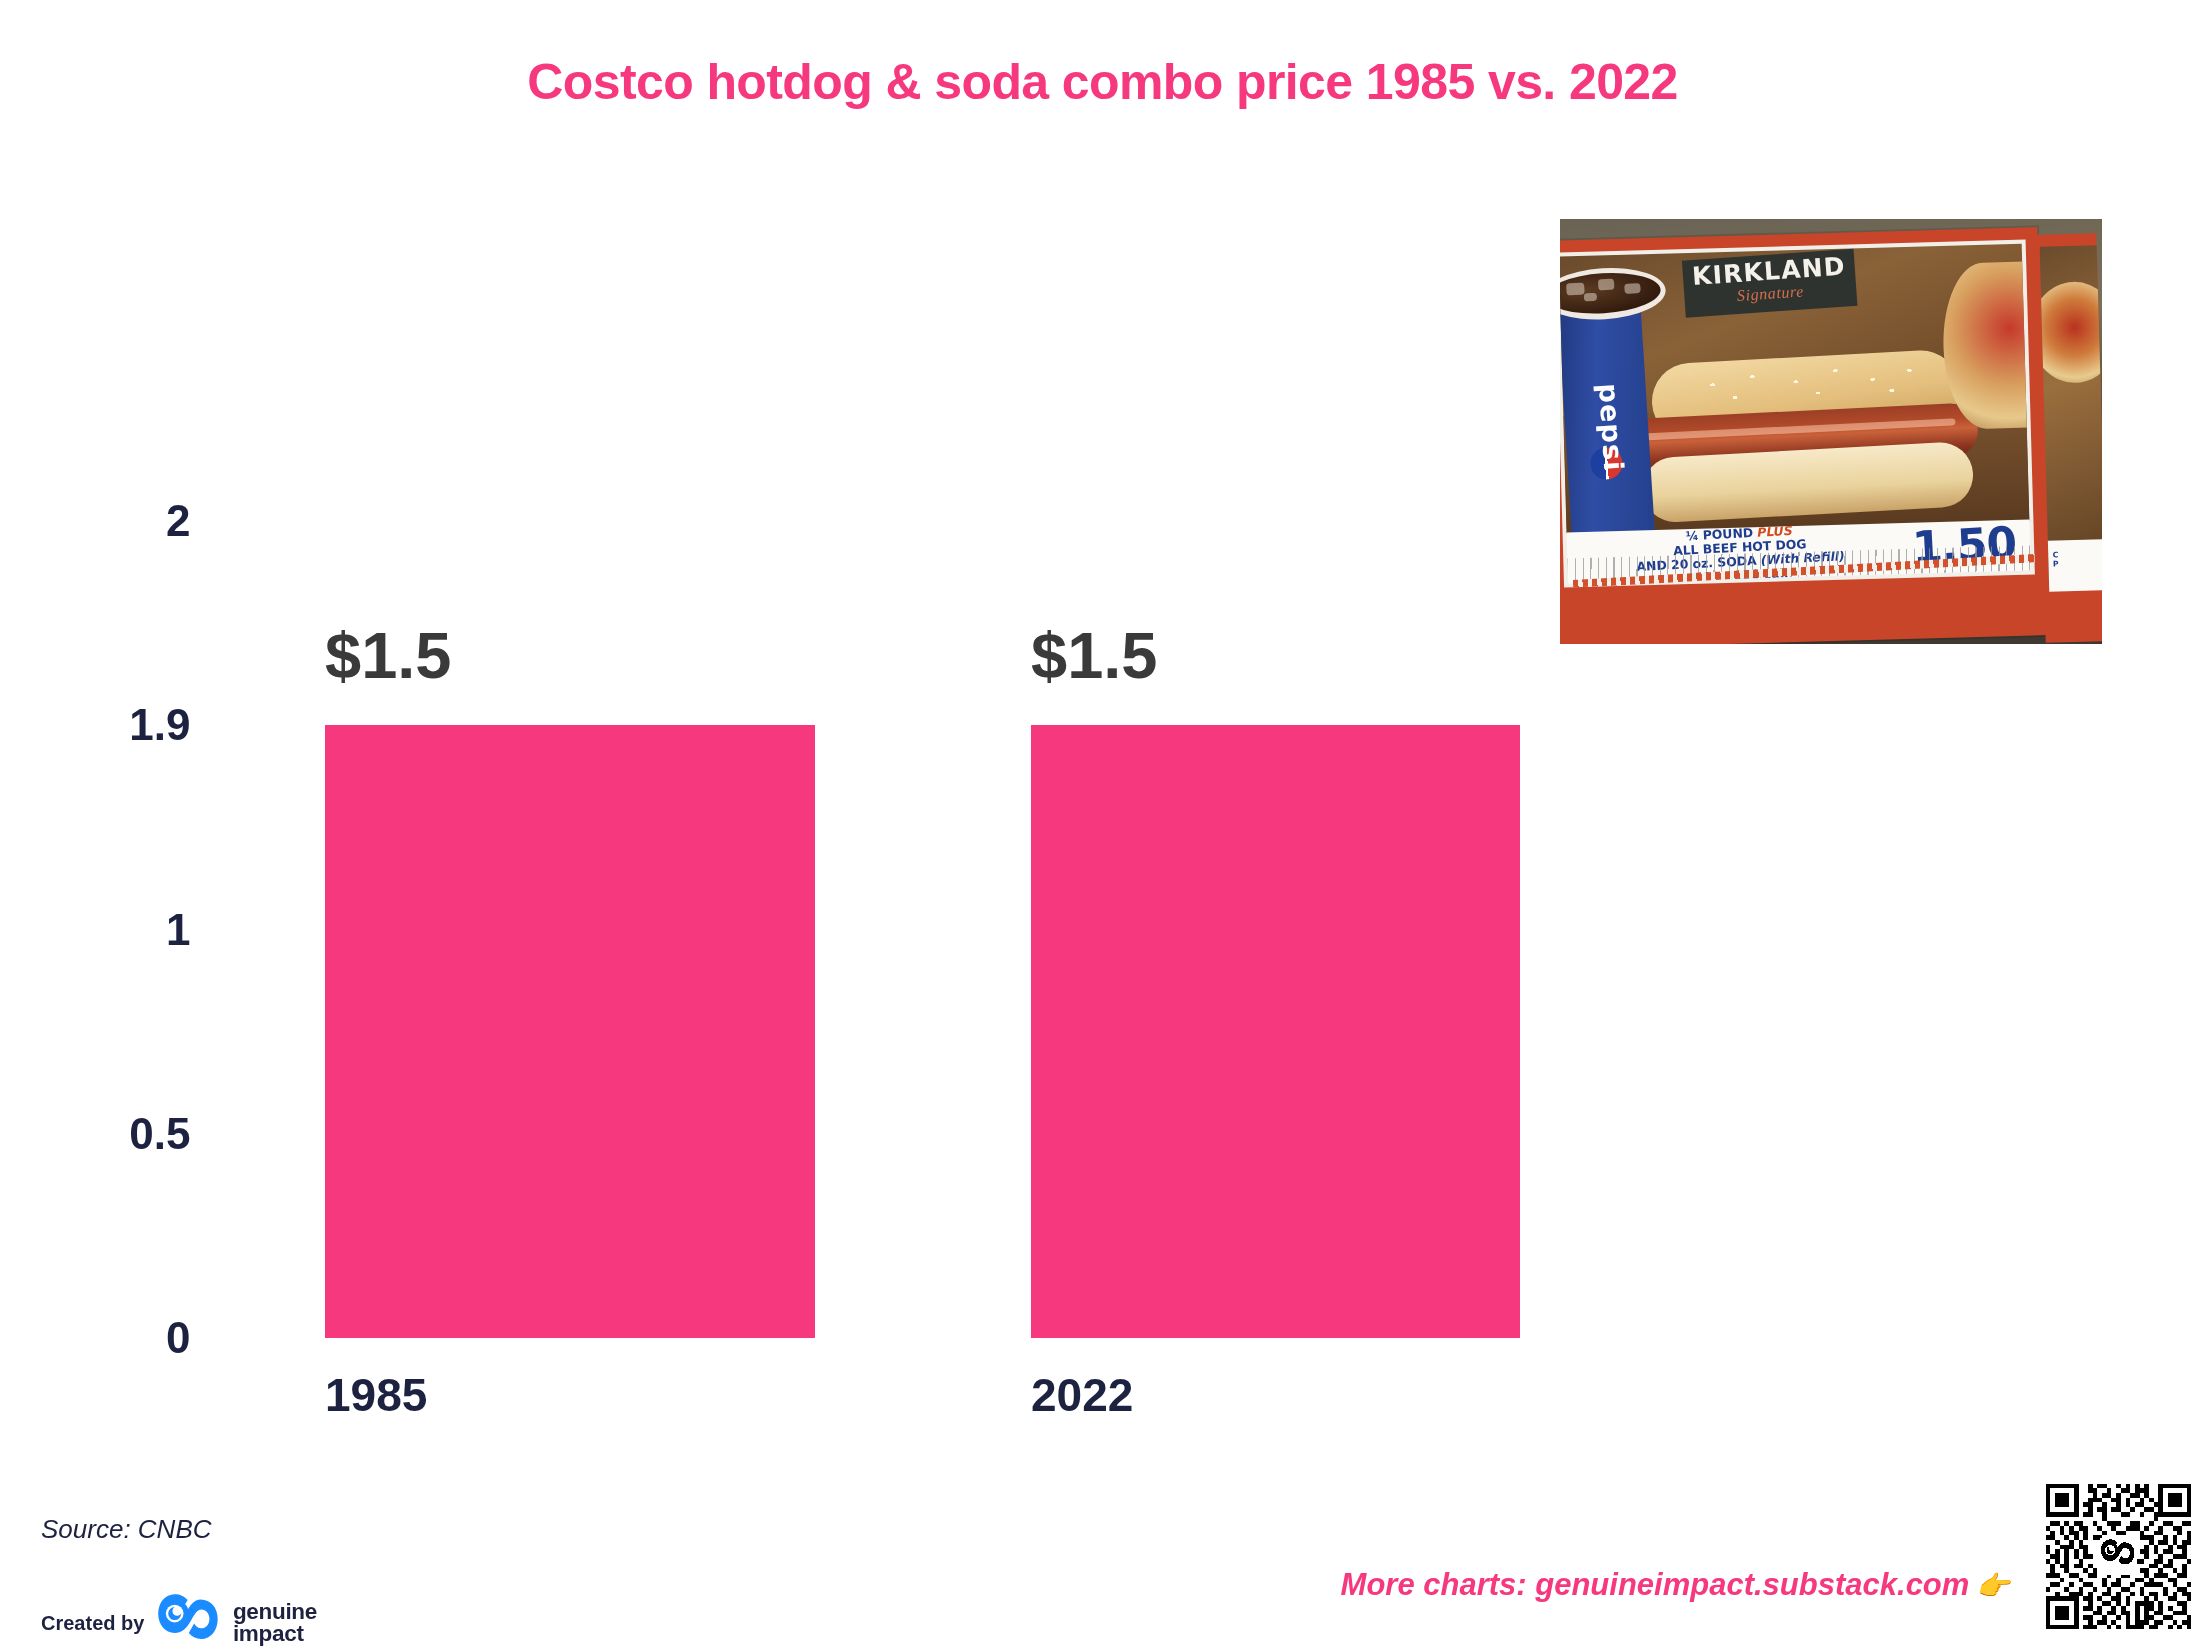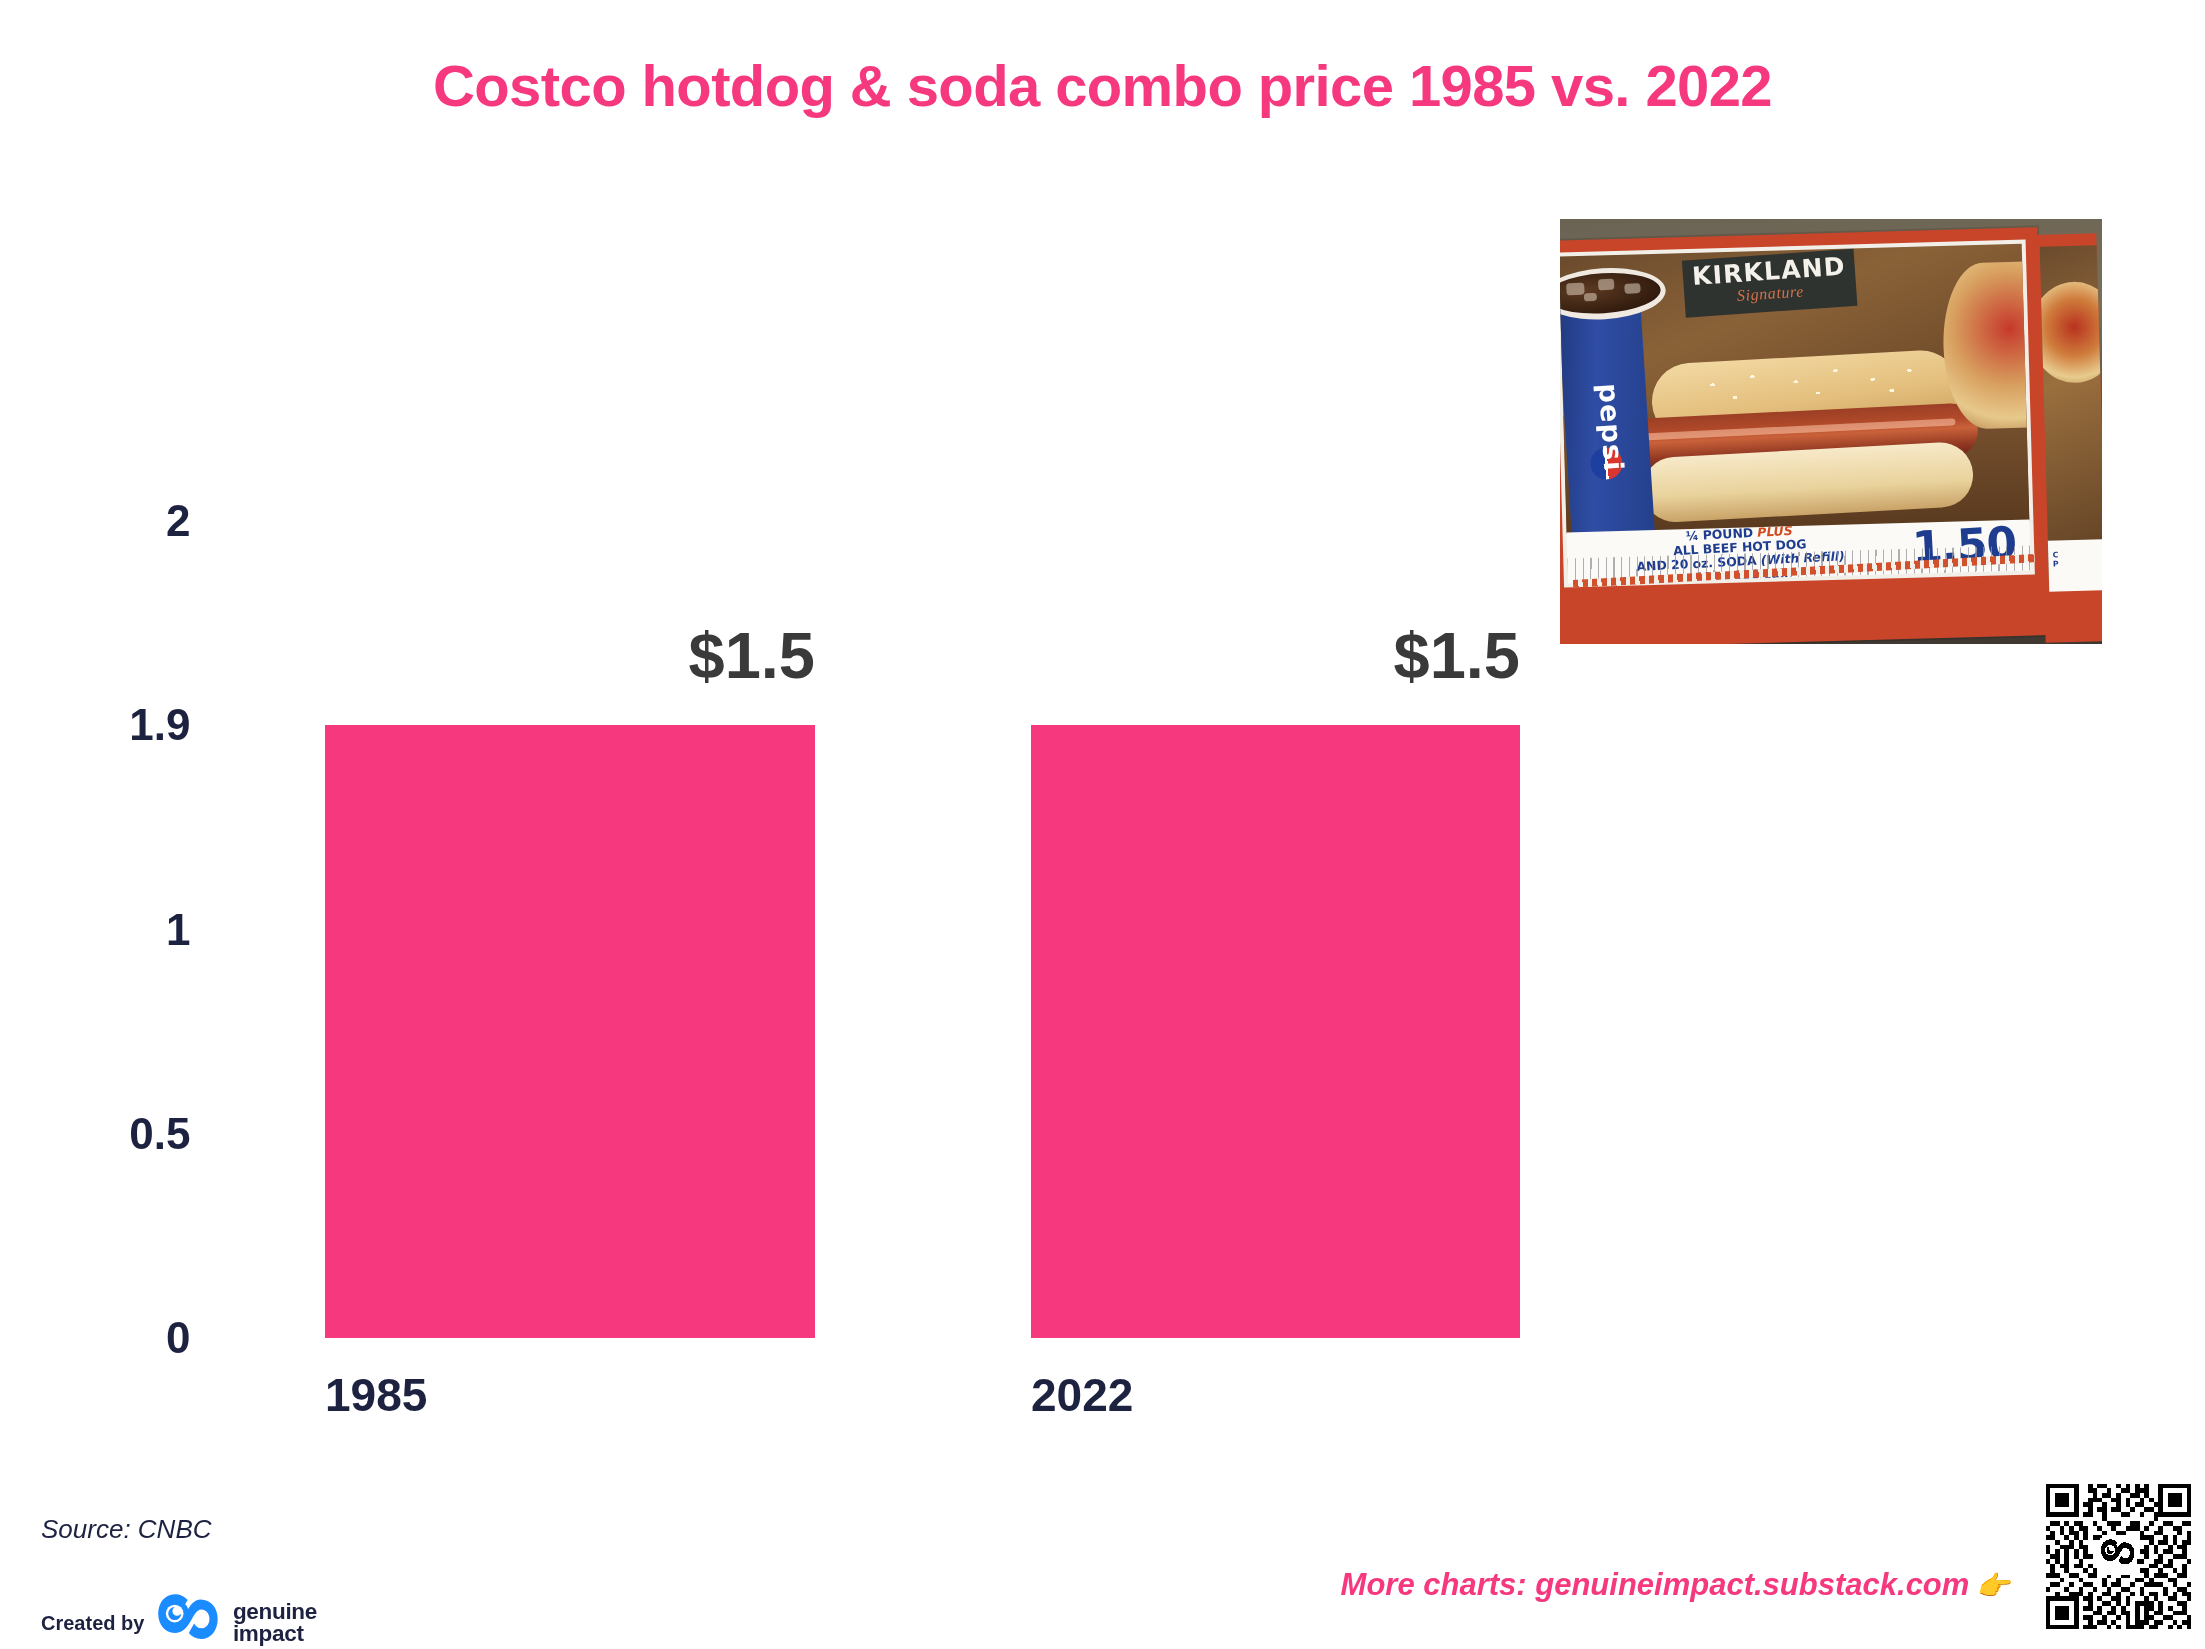--- a/index.html
+++ b/index.html
@@ -20,21 +20,21 @@
     overflow: hidden;
   }
 
   
   #chart-title {
     position: absolute;
     left: 0;
     top: 56px;
     width: 2205px;
     text-align: center;
-    font-size: 58px;
+    font-size: 50px;
     font-weight: 700;
     letter-spacing: -0.6px;
     color: #f6387f;
     line-height: 1.05;
     white-space: nowrap;
   }
 
   
   #plot-area {
     position: absolute;
@@ -64,21 +64,21 @@
   .bar {
     position: absolute;
     bottom: 0;
     width: 100%;
     background: #f6387f;
   }
   .bar-value {
     position: absolute;
     left: 0;
     width: 100%;
-    text-align: right;
+    text-align: left;
     font-size: 65px;
     font-weight: 700;
     color: #3a3a3a;
     white-space: nowrap;
   }
   .bar-category {
     position: absolute;
     left: 0;
     width: 100%;
     top: 100%;

